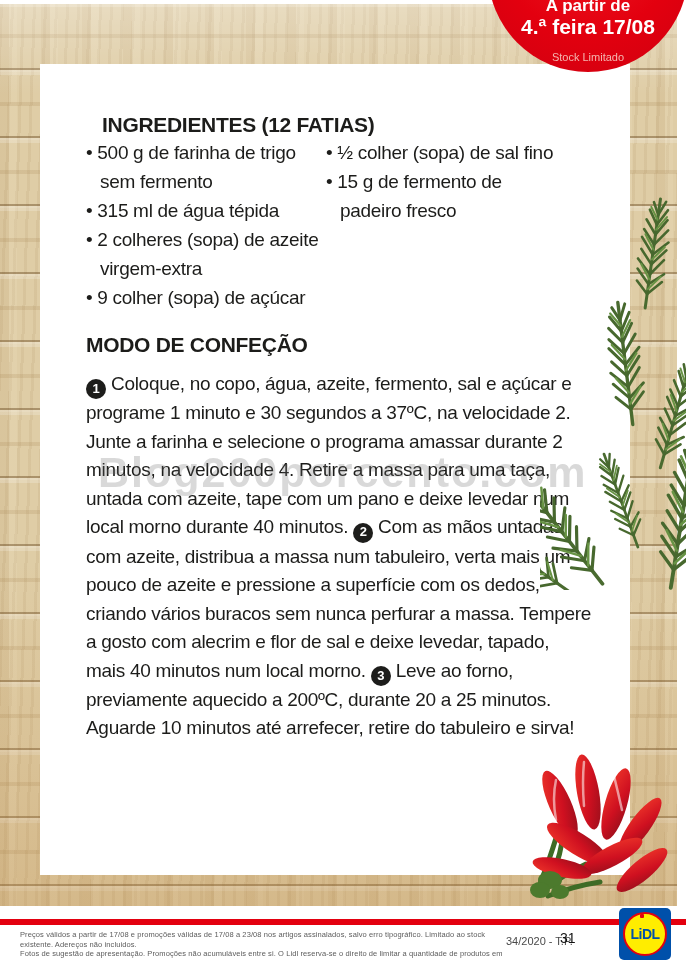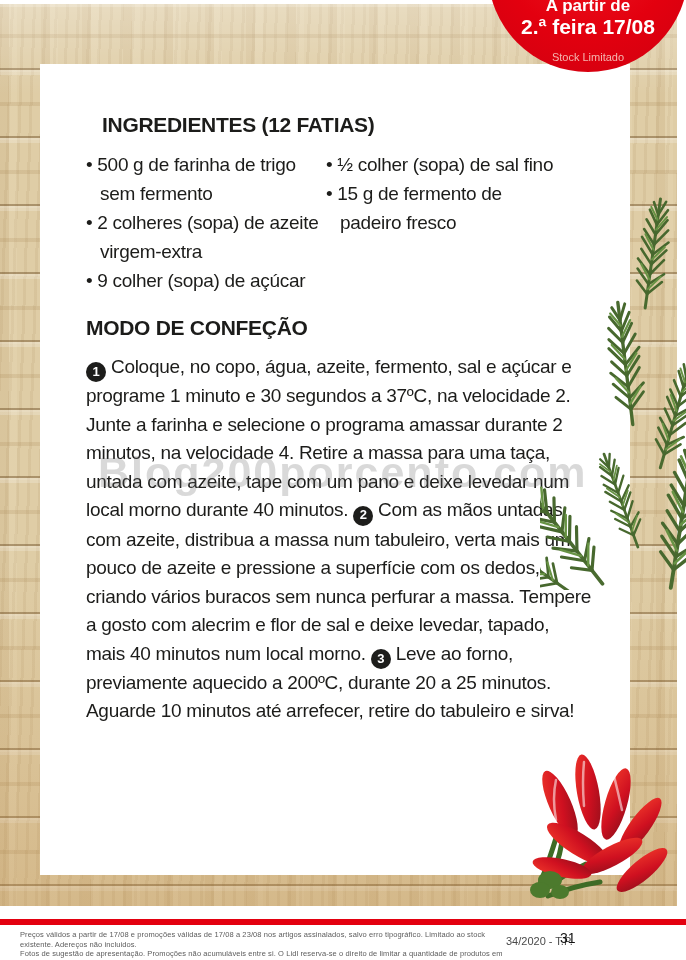--- a/index.html
+++ b/index.html
@@ -25,21 +25,21 @@
       repeating-linear-gradient(90deg, rgba(181,148,99,.14) 0 9px, rgba(242,230,200,.16) 9px 17px, rgba(0,0,0,0) 17px 41px),
       repeating-linear-gradient(92deg, rgba(150,115,66,.10) 0 3px, rgba(0,0,0,0) 3px 11px);
   }
   
   .card{
     position:absolute; left:40px; top:64px; width:590px; height:811px;
     background:#ffffff; z-index:2;
     padding:0 46px; box-sizing:border-box;
   }
   .ing-title{ margin-top:48px; font-size:21px; line-height:26px; font-weight:bold; letter-spacing:-0.3px;margin-left:16px; }
-  .ing-cols{ display:flex; margin-top:12px; }
+  .ing-cols{ display:flex; }
   .ing-col{ width:240px; }
   .ing-col.right{ margin-left:0; }
   .ing-item{
     font-size:19px; line-height:29px; letter-spacing:-0.3px;
     padding-left:14px; text-indent:-14px;
   }
   .ing-item::before{ content:"• "; }
   .method-title{ margin-top:20px; font-size:21px; line-height:26px; font-weight:bold; letter-spacing:-0.3px; }
   .method-text{
     margin-top:12px; width:506px;
@@ -98,38 +98,39 @@
 <div class="page">
 
   <div class="wood"></div>
 
   <div class="card">
     <div class="ing-title">INGREDIENTES (12 FATIAS)</div>
     <div class="ing-cols">
       <div class="ing-col">
 
       <div class="ing-item">500 g de farinha de trigo sem fermento</div>
+          <div class="ing-item">315 ml de água tépida</div>
           <div class="ing-item">2 colheres (sopa) de azeite virgem-extra</div>
           <div class="ing-item">9 colher (sopa) de açúcar</div>
         </div>
       <div class="ing-col right">
 
       <div class="ing-item">½ colher (sopa) de sal fino</div>
           <div class="ing-item">15 g de fermento de padeiro fresco</div>
         </div>
     </div>
     <div class="method-title">MODO DE CONFEÇÃO</div>
     <div class="method-text">
       
     <span class="step-seg"><span class="step-num">1</span><span>Coloque, no copo, água, azeite, fermento, sal e açúcar e programe 1 minuto e 30 segundos a 37ºC, na velocidade 2. Junte a farinha e selecione o programa amassar durante 2 minutos, na velocidade 4. Retire a massa para uma taça, untada com azeite, tape com um pano e deixe levedar num local morno durante 40 minutos. </span></span><span class="step-seg"><span class="step-num">2</span><span>Com as mãos untadas com azeite, distribua a massa num tabuleiro, verta mais um pouco de azeite e pressione a superfície com os dedos, criando vários buracos sem nunca perfurar a massa. Tempere a gosto com alecrim e flor de sal e deixe levedar, tapado, mais 40 minutos num local morno. </span></span><span class="step-seg"><span class="step-num">3</span><span>Leve ao forno, previamente aquecido a 200ºC, durante 20 a 25 minutos. Aguarde 10 minutos até arrefecer, retire do tabuleiro e sirva!</span></span></div>
   </div>
 
   <div class="badge">
     <div class="badge-line1">A partir de</div>
-    <div class="badge-line2">2.ª feira 17/08</div>
+    <div class="badge-line2">4.ª feira 17/08</div>
     <div class="badge-line3">Stock Limitado</div>
   </div>
 
   <svg class="rosemary" width="146" height="440" viewBox="0 0 146 440">
     <defs>
       <g id="sprig" stroke-linecap="round" fill="none">
         <path d="M0,6 L0,-104" stroke="#4a6b30" stroke-width="3"></path>
         <g stroke="#47682e" stroke-width="2.6">
           <line x1="0" y1="-8" x2="13" y2="-22"></line>
             <line x1="0" y1="-8" x2="-12" y2="-20"></line>
@@ -209,15 +210,21 @@
 
   <div class="footer">
     <div class="footer-line"></div>
     <div class="legal">
 
     <div class="legal-line">Preços válidos a partir de 17/08 e promoções válidas de 17/08 a 23/08 nos artigos assinalados, salvo erro tipográfico. Limitado ao stock existente. Adereços não incluidos.</div>
         <div class="legal-line">Fotos de sugestão de apresentação. Promoções não acumuláveis entre si. O Lidl reserva-se o direito de limitar a quantidade de produtos em promoção a adquirir por cada cliente.</div>
       </div>
     <div class="issue">34/2020 - T.P.</div>
     <div class="pageno">31</div>
+    <div class="lidl-logo">
+      <div class="lidl-circle">
+        <span class="lidl-text">LiDL</span>
+        <span class="lidl-dot"></span>
+      </div>
+    </div>
   </div>
 
 </div>
 
 </body></html>

